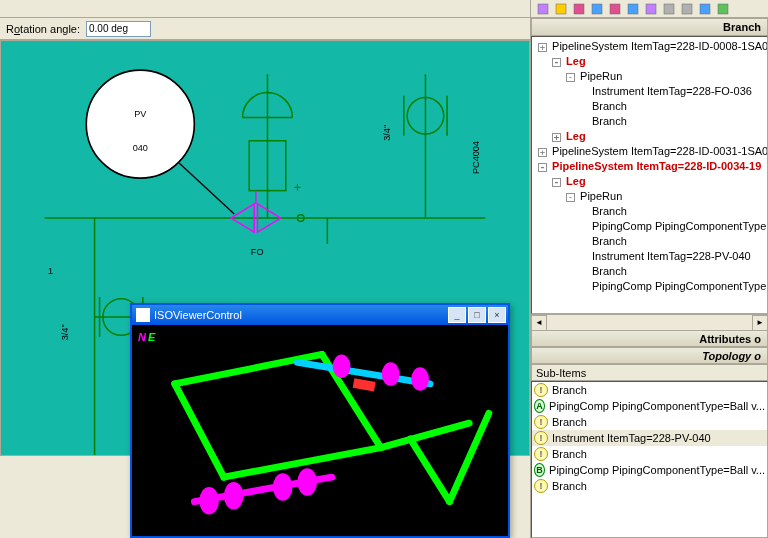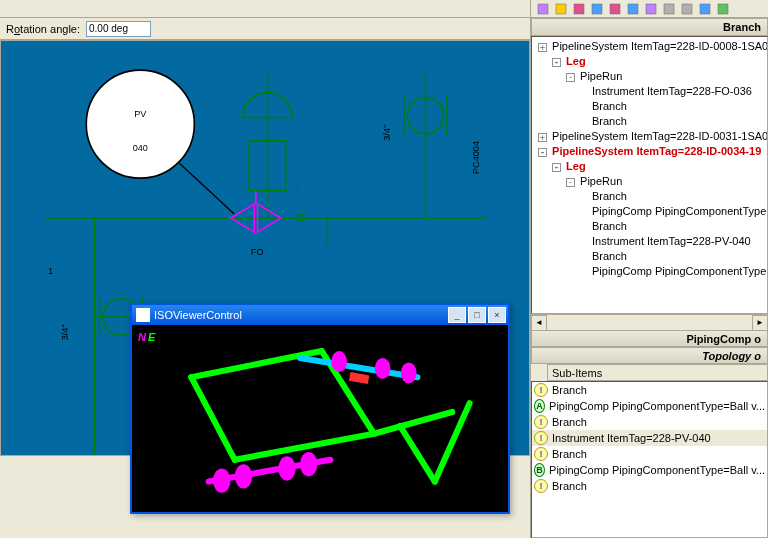--- a/index.html
+++ b/index.html
@@ -8,44 +8,44 @@
 .toolbar { position: absolute; top: 0; left: 0; right: 0; height: 18px; background: #ece9d8; border-bottom: 1px solid #aca899; display: flex; }
 .toolbar-left { flex: 1; }
 .toolbar-right { width: 238px; display: flex; align-items: center; gap: 2px; padding: 0 4px; border-left: 1px solid #aca899; }
 .tb-btn { width: 16px; height: 16px; display: inline-flex; align-items: center; justify-content: center; border: 1px solid transparent; cursor: pointer; }
 
 .rotation-bar { position: absolute; top: 18px; left: 0; width: 530px; height: 22px; background: #ece9d8; border-bottom: 1px solid #aca899; display: flex; align-items: center; padding: 0 6px; gap: 6px; }
 .rotation-bar label { font-size: 11px; }
 .rotation-bar label u { text-decoration: underline; }
 .rotation-bar input { width: 65px; height: 16px; font-size: 10px; padding: 0 2px; border: 1px solid #7f9db9; }
 
-.canvas { position: absolute; top: 40px; left: 0; width: 530px; height: 416px; background: #0369a1; border: 1px solid #aca899; }
+.canvas { position: absolute; top: 40px; left: 0; width: 530px; height: 416px; background: #14b8a6; border: 1px solid #aca899; }
 .canvas svg { width: 100%; height: 100%; }
 
-.iso-window { position: absolute; top: 303px; left: 130px; width: 380px; height: 211px; background: #b91c1c; border: 2px solid #0054e3; box-shadow: 2px 2px 6px rgba(0,0,0,0.3); }
+.iso-window { position: absolute; top: 303px; left: 130px; width: 380px; height: 235px; background: #b91c1c; border: 2px solid #0054e3; box-shadow: 2px 2px 6px rgba(0,0,0,0.3); }
 .iso-titlebar { height: 20px; background: linear-gradient(to bottom, #2787e9, #0054e3); display: flex; align-items: center; padding: 0 2px 0 4px; color: #fff; font-size: 11px; }
 .iso-title-icon { width: 14px; height: 14px; background: #fff; margin-right: 4px; }
 .iso-title-text { flex: 1; }
 .win-btns { display: flex; gap: 2px; }
 .win-btn { width: 18px; height: 16px; background: #d6e5f5; border: 1px solid #fff; display: flex; align-items: center; justify-content: center; font-size: 9px; cursor: pointer; color: #333; }
 .iso-viewport { position: relative; height: calc(100% - 20px); background: #000; overflow: hidden; font-style: italic; }
 .compass { position: absolute; top: 6px; left: 6px; font-size: 10px; font-weight: bold; }
 .compass .n { color: #ff00ff; }
 .compass .e { color: #00ff00; margin-left: 2px; }
 
 .right-panel { position: absolute; top: 18px; left: 530px; width: 238px; height: 520px; background: #ece9d8; border-left: 1px solid #aca899; display: flex; flex-direction: column; }
 .panel-header { height: 18px; background: linear-gradient(to bottom, #ebeadb, #d8d4c0); border: 1px solid #aca899; font-weight: bold; font-size: 11px; padding: 2px 6px; text-align: right; }
 .tree-container { flex: 0 0 278px; background: #fff; border: 1px inset #aca899; overflow: auto; padding: 2px; white-space: nowrap; }
 .tree-node { display: block; white-space: nowrap; font-size: 11px; line-height: 15px; }
 .tree-node.red { color: #cc0000; font-weight: bold; }
 .tree-node .tog { color: #777; font-family: monospace; margin-right: 2px; cursor: pointer; display: inline-block; width: 9px; height: 9px; border: 1px solid #919191; text-align: center; line-height: 7px; font-size: 9px; background: #fff; }
 .tree-node .sp { display: inline-block; }
 .attr-header { height: 17px; }
 .topo-header { height: 17px; font-style: italic; }
-.subitems-header { height: 17px; text-align: left; padding-left: 4px; font-weight: normal; background: #ece9d8; border-bottom: 1px solid #aca899; margin-left: 16px; }
+.subitems-header { height: 17px; text-align: left; padding-left: 4px; font-weight: normal; background: #ece9d8; border-bottom: 1px solid #aca899; }
 .list-container { flex: 1; background: #fff; border: 1px inset #aca899; overflow: auto; }
 .list-row { display: flex; align-items: center; height: 16px; padding: 0 2px; font-size: 11px; gap: 4px; white-space: nowrap; }
 .list-row.sel { background: #ece9d8; }
 .list-icon { width: 14px; height: 14px; border-radius: 50%; display: inline-flex; align-items: center; justify-content: center; font-size: 9px; font-weight: bold; color: #666; }
 .list-icon.wa { background: #fff8b0; border: 1px solid #b0a000; }
 .list-icon.ga { background: #d0ffd0; border: 1px solid #008000; color: #006000; }
 .list-icon.gb { background: #d0ffd0; border: 1px solid #008000; color: #006000; }
 
 .scroll-stub { height: 16px; background: #ece9d8; border-top: 1px solid #aca899; position: relative; }
 .scroll-stub .arrow { position: absolute; top: 0; width: 16px; height: 16px; background: #ece9d8; border: 1px solid #aca899; font-size: 8px; text-align: center; line-height: 14px; cursor: pointer; }
@@ -229,36 +229,37 @@
 
 <div class="right-panel">
   <div class="panel-header">Branch</div>
   <div class="tree-container" id="tree">
       <div class="tree-node"><span class="sp" style="width:4px"></span><span class="tog">+</span> <span>PipelineSystem ItemTag=228-ID-0008-1SA0S01</span></div>
       <div class="tree-node red"><span class="sp" style="width:18px"></span><span class="tog">-</span> <span>Leg</span></div>
       <div class="tree-node"><span class="sp" style="width:32px"></span><span class="tog">-</span> <span>PipeRun</span></div>
       <div class="tree-node"><span class="sp" style="width:46px"></span><span class="sp" style="width:12px"></span><span>Instrument ItemTag=228-FO-036</span></div>
       <div class="tree-node"><span class="sp" style="width:46px"></span><span class="sp" style="width:12px"></span><span>Branch</span></div>
       <div class="tree-node"><span class="sp" style="width:46px"></span><span class="sp" style="width:12px"></span><span>Branch</span></div>
+      <div class="tree-node red"><span class="sp" style="width:18px"></span><span class="tog">+</span> <span>Leg</span></div>
       <div class="tree-node"><span class="sp" style="width:4px"></span><span class="tog">+</span> <span>PipelineSystem ItemTag=228-ID-0031-1SA0S01</span></div>
       <div class="tree-node red"><span class="sp" style="width:4px"></span><span class="tog">-</span> <span>PipelineSystem ItemTag=228-ID-0034-19</span></div>
       <div class="tree-node red"><span class="sp" style="width:18px"></span><span class="tog">-</span> <span>Leg</span></div>
       <div class="tree-node"><span class="sp" style="width:32px"></span><span class="tog">-</span> <span>PipeRun</span></div>
       <div class="tree-node"><span class="sp" style="width:46px"></span><span class="sp" style="width:12px"></span><span>Branch</span></div>
       <div class="tree-node"><span class="sp" style="width:46px"></span><span class="sp" style="width:12px"></span><span>PipingComp PipingComponentType</span></div>
       <div class="tree-node"><span class="sp" style="width:46px"></span><span class="sp" style="width:12px"></span><span>Branch</span></div>
       <div class="tree-node"><span class="sp" style="width:46px"></span><span class="sp" style="width:12px"></span><span>Instrument ItemTag=228-PV-040</span></div>
       <div class="tree-node"><span class="sp" style="width:46px"></span><span class="sp" style="width:12px"></span><span>Branch</span></div>
       <div class="tree-node"><span class="sp" style="width:46px"></span><span class="sp" style="width:12px"></span><span>PipingComp PipingComponentType</span></div>
     </div>
   <div class="scroll-stub">
     <span class="arrow l">◄</span>
     <span class="arrow r">►</span>
   </div>
-  <div class="panel-header attr-header">PipingComp o</div>
+  <div class="panel-header attr-header">Attributes o</div>
   <div class="panel-header topo-header">Topology o</div>
   <div class="panel-header subitems-header">Sub-Items</div>
   <div class="list-container" id="sublist">
       <div class="list-row">
         <span class="list-icon wa">!</span>
         <span>Branch</span>
       </div>
       <div class="list-row">
         <span class="list-icon ga">A</span>
         <span>PipingComp PipingComponentType=Ball v...</span>

